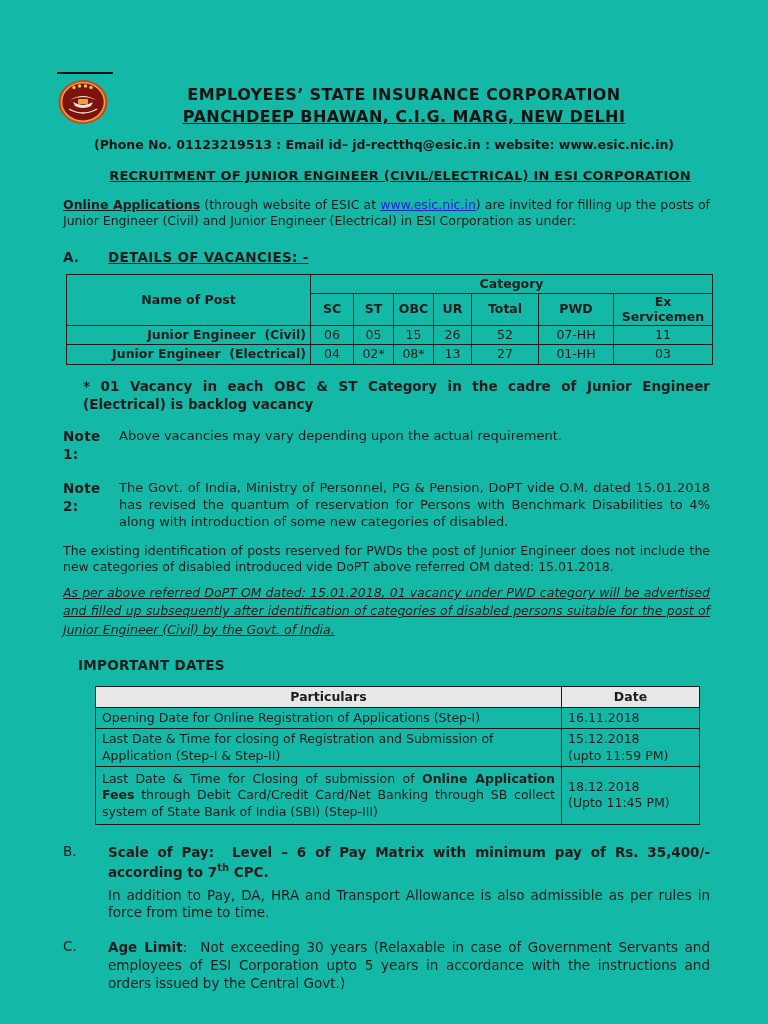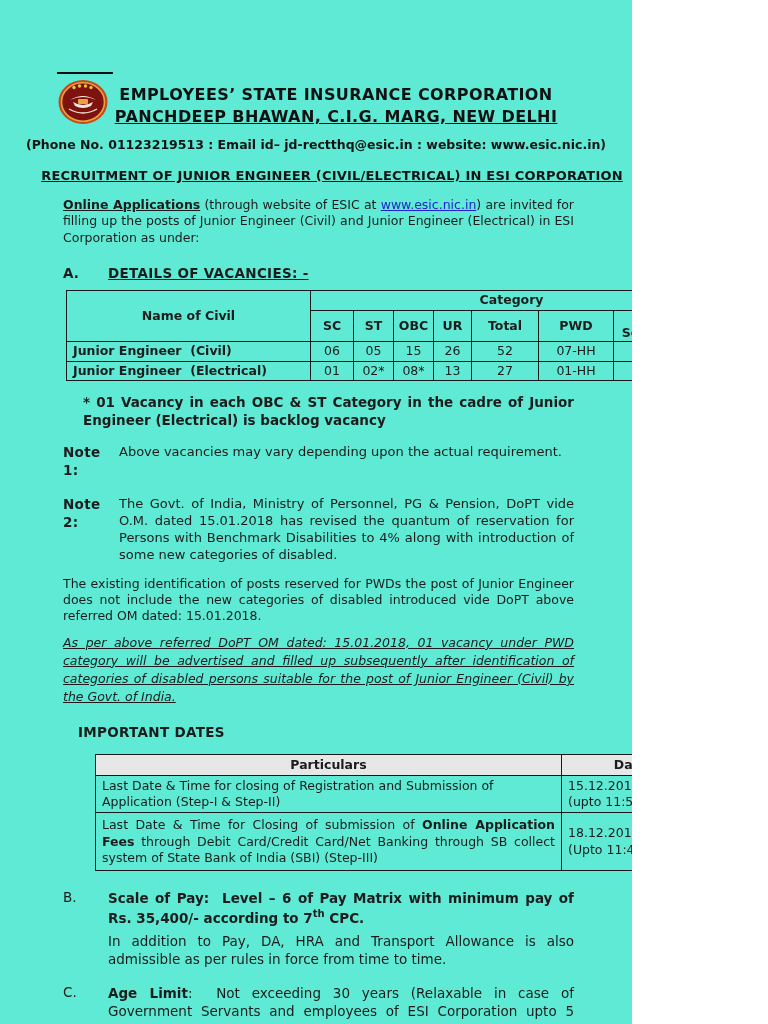--- a/index.html
+++ b/index.html
@@ -1,18 +1,18 @@
 <!DOCTYPE html>
 <html><head>
 <meta charset="utf-8">
 <style>
   * { margin:0; padding:0; box-sizing:border-box; }
   html,body { background:#fff; }
   body { width:768px; height:1024px; font-family:"DejaVu Sans","Liberation Sans",sans-serif; color:#1c1c1c; }
-  .page { position:relative; width:632px; height:1024px; background:#5eead4; overflow:hidden; }
+  .page { position:relative; width:768px; height:1024px; background:#14b8a6; overflow:hidden; }
 
   
   .logo-wrap { position:absolute; left:57px; top:72px; width:56px; }
   .logo-line { width:56px; height:2px; background:#111; margin-bottom:4px; }
   .header-titles { padding-top:85px; margin-left:40px; text-align:center; }
   .org-name { font-size:16px; font-weight:600; letter-spacing:0.4px; color:#111; }
   .org-address { font-size:16px; font-weight:600; letter-spacing:0.4px; color:#111;
                  text-decoration:underline; margin-top:3px; }
   .contact-line { text-align:center; font-size:12.5px; font-weight:bold; margin-top:11px; color:#141414; }
   .notice-title { text-align:center; font-size:13px; font-weight:bold; text-decoration:underline;
@@ -26,21 +26,21 @@
 
   .section-head { margin-top:19px; display:flex; font-size:13.5px; font-weight:bold; }
   .sec-label { width:45px; flex-shrink:0; }
   .sec-a-title { text-decoration:underline; letter-spacing:0.3px; }
 
   table { border-collapse:collapse; }
   table td, table th { border:1.5px solid #1a1a1a; font-size:12.5px; padding:1px 4px; vertical-align:middle; }
 
   .vac-table { margin-top:8px; margin-left:3px; table-layout:fixed; width:646px; }
   .vac-table th { font-weight:bold; text-align:center; }
-  .vac-table .post-cell { font-weight:bold; text-align:left; white-space:pre-wrap; padding-left:6px; }
+  .vac-table .post-cell { font-weight:bold; text-align:right; white-space:pre-wrap; padding-left:16px; }
   .vac-table .val-cell { text-align:center; }
   .vac-table .subhead-row th { height:30px; line-height:1.15; }
 
   .footnote { margin-top:12px; padding-left:20px; font-size:13.5px; font-weight:bold; text-align:justify; line-height:1.35; }
 
   .note { display:flex; margin-top:13px; font-size:13px; }
   .note-label { width:56px; flex-shrink:0; font-weight:bold; font-size:13.5px; letter-spacing:0.3px; }
   .note-text { text-align:justify; line-height:1.3; }
 
   .pwd-para { margin-top:12px; text-align:justify; }
@@ -105,21 +105,21 @@
           <col style="width:43px">
           <col style="width:40px">
           <col style="width:40px">
         <col style="width:38px">
           <col style="width:67px">
           <col style="width:75px">
           <col style="width:99px">
       </colgroup>
       <tbody>
           <tr>
-        <th rowspan="2">Name of Civil</th>
+        <th rowspan="2">Name of Post</th>
         <th colspan="7">Category</th>
       </tr>
       <tr class="subhead-row">
         <th>SC</th>
         <th>ST</th>
         <th>OBC</th>
         <th>UR</th>
         <th>Total</th>
         <th>PWD</th>
         <th>Ex Servicemen</th>
@@ -129,21 +129,21 @@
         <td class="val-cell">06</td>
         <td class="val-cell">05</td>
         <td class="val-cell">15</td>
         <td class="val-cell">26</td>
         <td class="val-cell">52</td>
         <td class="val-cell">07-HH</td>
         <td class="val-cell">11</td>
       </tr>
       <tr>
         <td class="post-cell">Junior Engineer&nbsp; (Electrical)</td>
-        <td class="val-cell">01</td>
+        <td class="val-cell">04</td>
         <td class="val-cell">02*</td>
         <td class="val-cell">08*</td>
         <td class="val-cell">13</td>
         <td class="val-cell">27</td>
         <td class="val-cell">01-HH</td>
         <td class="val-cell">03</td>
       </tr>
     </tbody>
       </table>
 
@@ -166,20 +166,24 @@
       <colgroup>
           <col style="width:466px">
           <col style="width:138px">
         </colgroup>
       <tbody>
           <tr>
         <th>Particulars</th>
         <th>Date</th>
       </tr>
       <tr>
+        <td>Opening Date  for Online Registration of Applications (Step-I)</td>
+        <td class="date-cell">16.11.2018</td>
+      </tr>
+      <tr>
         <td>Last Date &amp; Time for closing of Registration and Submission of Application (Step-I &amp; Step-II)</td>
         <td class="date-cell">15.12.2018
 (upto 11:59 PM)</td>
       </tr>
       <tr class="row-tall">
         <td style="text-align:justify"><span>Last Date &amp; Time for Closing of submission of </span><span class="bold">Online Application Fees</span><span> through Debit Card/Credit Card/Net Banking through SB collect system of State Bank of India (SBI) (Step-III)</span></td>
         <td class="date-cell">18.12.2018
 (Upto 11:45 PM)</td>
       </tr>
     </tbody>

